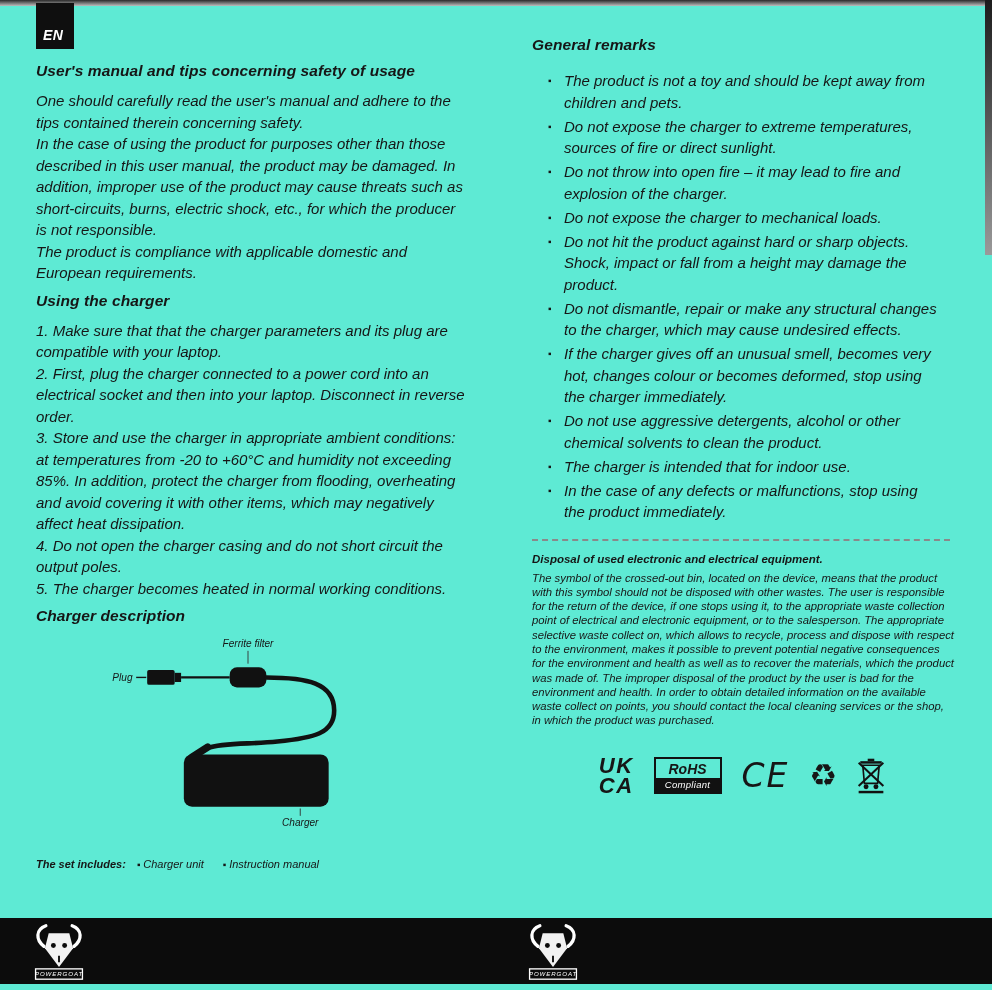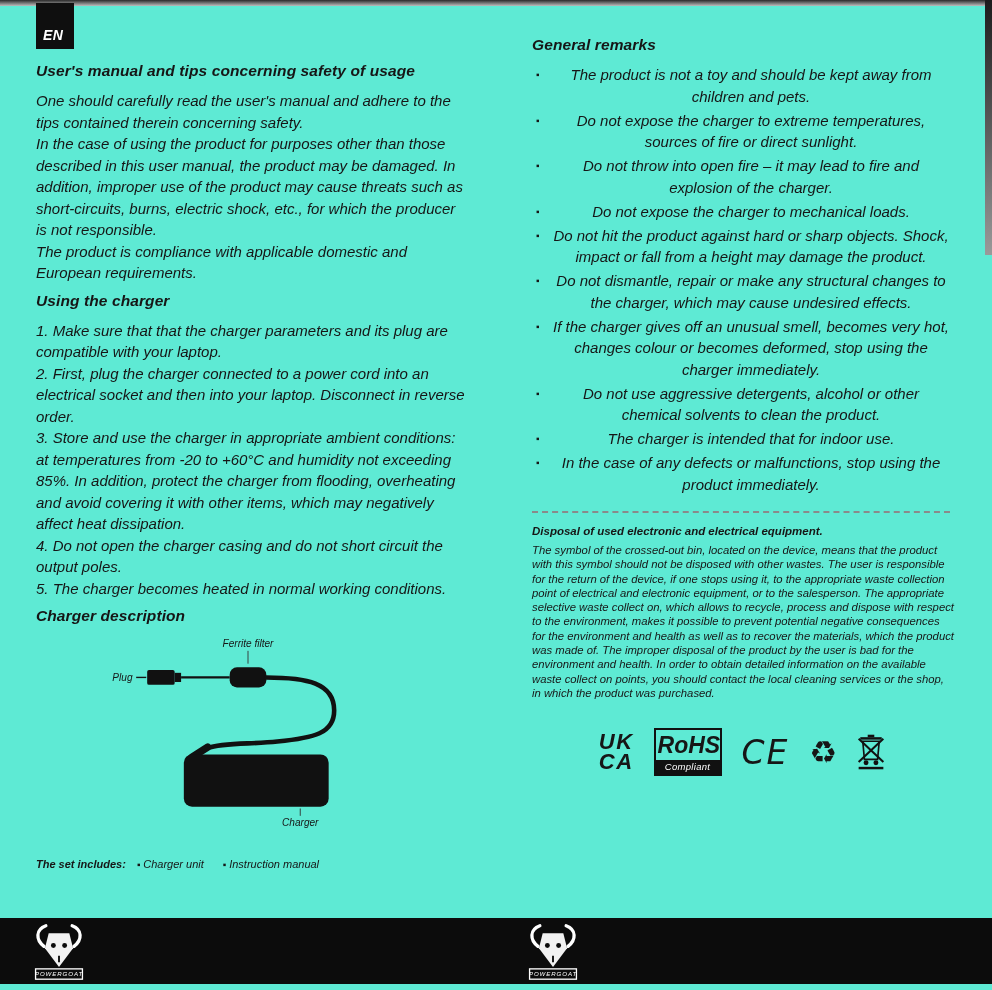--- a/index.html
+++ b/index.html
@@ -15,38 +15,38 @@
     position:absolute; left:36px; top:3px; width:38px; height:46px; background:#0f0f0f;
     color:#fff; font-weight:700; font-size:14px; display:flex; align-items:flex-end;
     padding:0 0 6px 7px; box-sizing:border-box; letter-spacing:.5px;
   }
   .col { position:absolute; }
   .col.left  { left:36px;  top:62px; width:434px; }
   .col.right { left:532px; top:36px; width:422px; }
   h2.sec { font-size:15.5px; font-weight:700; margin:0 0 10px; letter-spacing:.1px; }
   h2.sec.mt { margin-top:8px; }
   p.body { font-size:15px; line-height:21.5px; margin:0; }
-  ul.remarks { margin:4px; padding:0; list-style:none;text-align:center; }
+  ul.remarks { margin:16px; padding:0; list-style:none; }
   ul.remarks li { position:relative; font-size:15px; line-height:21.5px;
     padding-left:16px; margin-bottom:2.5px; }
   ul.remarks li::before { content:"▪"; position:absolute; left:0; top:0;
     font-size:10px; line-height:21.5px; }
   .dashes { border-top:2px dashed #8a8a8a; margin:16px 4px 12px 0; height:0; }
   h3.small-head { font-size:11.5px; font-weight:700; margin:0 0 6px; }
   p.fine { font-size:11.3px; line-height:14.3px; margin:0; }
   .diagram { margin:4px 0 0 58px; display:block; }
   .set-includes { position:absolute; left:36px; top:858px; font-size:11px; }
   .set-includes .lbl { font-weight:700; margin-right:8px; }
   .inc-item { margin-right:16px; }
   .inc-item::before { content:"▪ "; font-size:10px; }
   .marks { display:flex; align-items:center; justify-content:center;
     gap:20px; margin-top:28px; padding-right:2px; }
   .ukca { font-weight:700; font-size:22px; line-height:20px; letter-spacing:1.5px; text-align:left; }
   .rohs { border:2.5px solid #111; width:64px; text-align:center; }
-  .rohs .t { font-size:23px; font-weight:700; padding:2px 2px 1px; }
+  .rohs .t { font-size:14px; font-weight:700; padding:2px 8px 1px; }
   .rohs .b { background:#111; color:#fff; font-size:9.5px; padding:1px 0 2px; letter-spacing:.3px; }
   .ce { font-size:33px; font-weight:400; font-family:"DejaVu Sans", sans-serif; letter-spacing:2px; }
   .recycle { font-size:31px; line-height:31px; font-family:"DejaVu Sans", sans-serif; }
   .footer-bar { position:absolute; left:0; top:918px; width:100%; height:66px; background:#0c0c0c; }
   .goat { position:absolute; top:4px; }
   .goat.g1 { left:30px; } .goat.g2 { left:524px; }
 </style>
 </head>
 <body>
 

